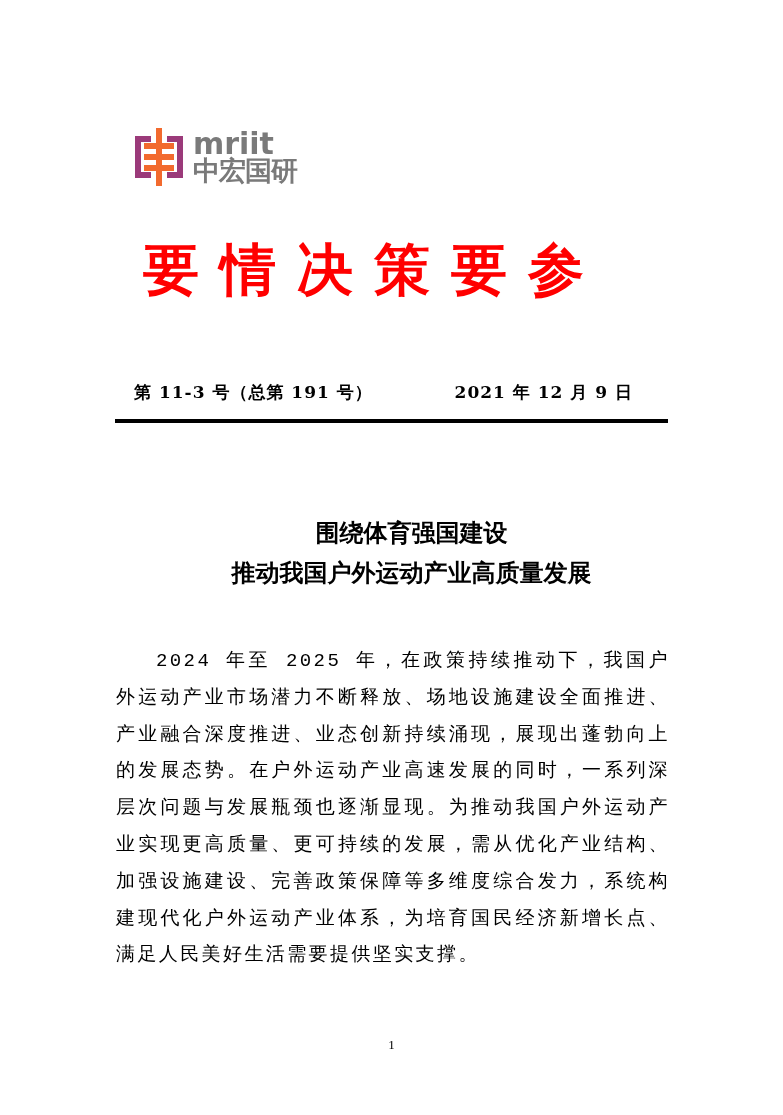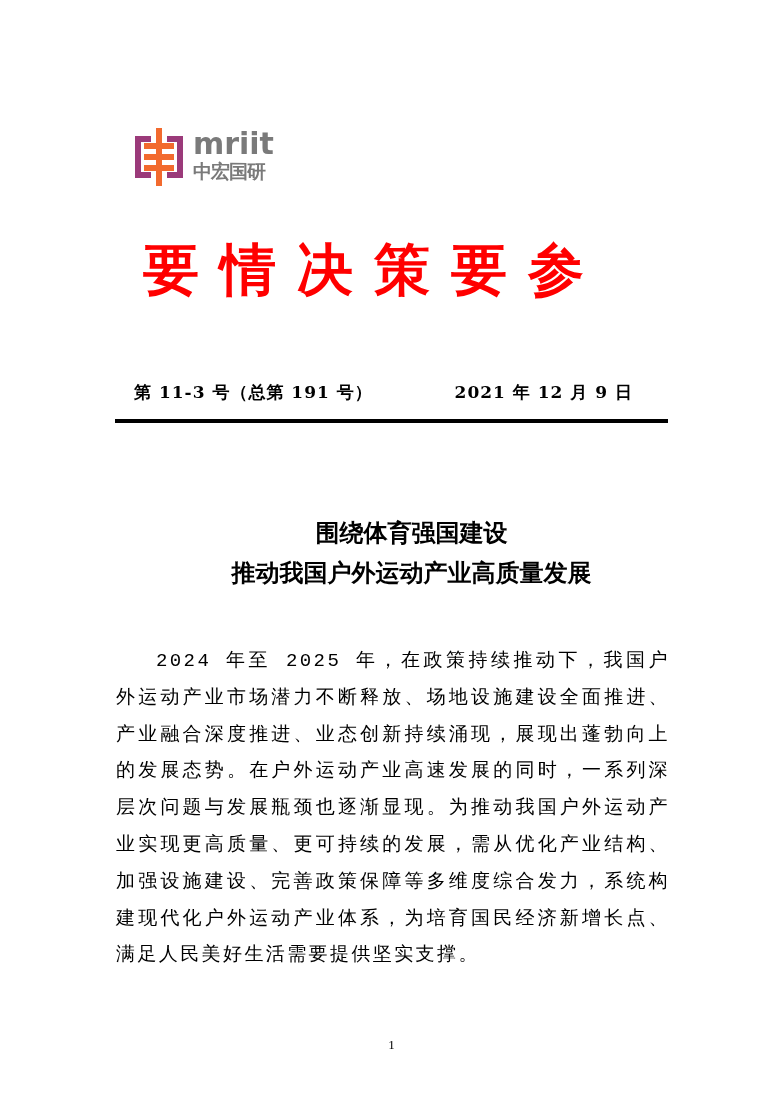--- a/index.html
+++ b/index.html
@@ -47,21 +47,21 @@
       font-family: "DejaVu Sans", "Liberation Sans", sans-serif;
       font-weight: bold;
       font-size: 30px;
       line-height: 28px;
       color: #7a7a7a;
       letter-spacing: 0px;
     }
     .logo-cn {
       font-family: "DejaVu Sans", "Liberation Sans", sans-serif;
       font-weight: bold;
-      font-size: 19px;
+      font-size: 27px;
       line-height: 26px;
       color: #7a7a7a;
       letter-spacing: -1px;
     }
     
     .masthead {
       position: absolute;
       left: 0;
       width: 730px;
       top: 236px;

